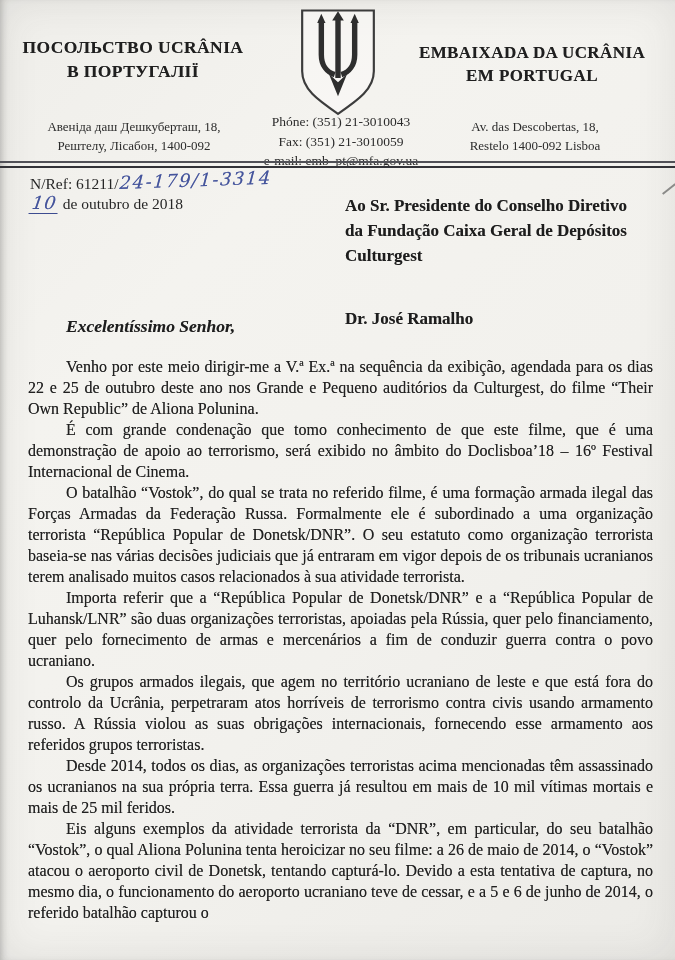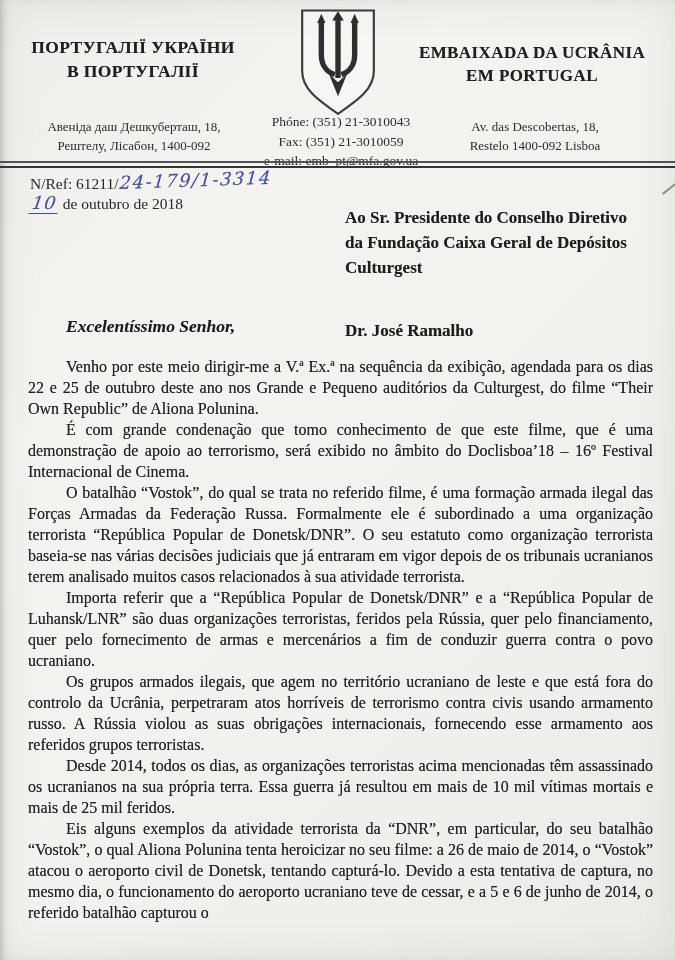--- a/index.html
+++ b/index.html
@@ -28,40 +28,40 @@
   .ref{position:absolute;left:30px;top:172px;font-size:15.5px;color:#262626;white-space:nowrap;}
   .hand{font-family:"DejaVu Serif",serif;font-style:italic;color:#44549c;
         text-shadow:0 0 .4px rgba(68,84,156,.5);}
   .ref-no{display:inline-block;font-size:18px;letter-spacing:1.5px;
           transform:rotate(-2deg) skewX(-6deg);transform-origin:left bottom;}
   .date-line{position:absolute;left:30px;top:192px;font-size:15.5px;white-space:nowrap;}
   .date-day{display:inline-block;font-size:18px;letter-spacing:1px;
             border-bottom:1.6px solid #3d4c90;padding:0 2px;transform:skewX(-8deg);}
   .date-rest{}
   
-  .recipient{position:absolute;left:345px;top:205px;width:320px;font-weight:bold;
+  .recipient{position:absolute;left:345px;top:193px;width:320px;font-weight:bold;
              font-size:17px;line-height:25px;color:#1d1d1d;text-shadow:0 0 .5px rgba(0,0,0,.4);}
   .recipient .name{margin-top:38px;}
   
   .salutation{position:absolute;left:66px;top:316px;font-weight:bold;font-style:italic;
               font-size:17.5px;color:#1d1d1d;text-shadow:0 0 .4px rgba(0,0,0,.4);text-align:center;}
   .body{position:absolute;left:28px;top:356px;width:625px;font-size:16px;line-height:21px;
         color:#212121;text-align:justify;text-shadow:0 0 .45px rgba(0,0,0,.5);}
   .body p{margin:0;text-indent:38px;}
   
   .scan-mark{position:absolute;right:-2px;top:188px;width:16px;border-top:2px solid #8a8a88;
              transform:rotate(-38deg);}
 </style>
 </head>
 <body>
 
 <div class="page">
 
   <div class="org org-uk">
-    <div>ПОРТУГАЛІЇ УКРАЇНИ</div>
+    <div>ПОСОЛЬСТВО UCRÂNIA</div>
     <div>В ПОРТУГАЛІЇ</div>
   </div>
 
   <div class="emblem">
     <svg viewBox="0 0 100 132" width="84" height="110" aria-hidden="true">
       <path d="M7 3 H93 V76 C93 97 75 110 50 127 C25 110 7 97 7 76 Z" fill="rgba(250,249,246,.6)" stroke="#3c3c3c" stroke-width="2.6"></path>
       <g stroke="#2e2e2e" stroke-width="6.5" fill="none">
         <path d="M50 12 V84"></path>
         <path d="M30 15 V56 C30 69 37 77 46 80"></path>
         <path d="M70 15 V56 C70 69 63 77 54 80"></path>
@@ -114,19 +114,19 @@
     <div>Culturgest</div>
     <div class="name">Dr. José Ramalho</div>
   </div>
 
   <div class="salutation">Excelentíssimo Senhor,</div>
 
   <div class="body">
     <p>Venho por este meio dirigir-me a V.ª Ex.ª na sequência da exibição, agendada para os dias 22 e 25 de outubro deste ano nos Grande e Pequeno auditórios da Culturgest, do filme “Their Own Republic” de Aliona Polunina.</p>
     <p>É com grande condenação que tomo conhecimento de que este filme, que é uma demonstração de apoio ao terrorismo, será exibido no âmbito do Doclisboa’18 – 16º Festival Internacional de Cinema.</p>
     <p>O batalhão “Vostok”, do qual se trata no referido filme, é uma formação armada ilegal das Forças Armadas da Federação Russa. Formalmente ele é subordinado a uma organização terrorista “República Popular de Donetsk/DNR”. O seu estatuto como organização terrorista baseia-se nas várias decisões judiciais que já entraram em vigor depois de os tribunais ucranianos terem analisado muitos casos relacionados à sua atividade terrorista.</p>
-    <p>Importa referir que a “República Popular de Donetsk/DNR” e a “República Popular de Luhansk/LNR” são duas organizações terroristas, feridos pela Rússia, quer pelo financiamento, quer pelo fornecimento de armas e mercenários a fim de conduzir guerra contra o povo ucraniano.</p>
+    <p>Importa referir que a “República Popular de Donetsk/DNR” e a “República Popular de Luhansk/LNR” são duas organizações terroristas, apoiadas pela Rússia, quer pelo financiamento, quer pelo fornecimento de armas e mercenários a fim de conduzir guerra contra o povo ucraniano.</p>
     <p>Os grupos armados ilegais, que agem no território ucraniano de leste e que está fora do controlo da Ucrânia, perpetraram atos horríveis de terrorismo contra civis usando armamento russo. A Rússia violou as suas obrigações internacionais, fornecendo esse armamento aos referidos grupos terroristas.</p>
     <p>Desde 2014, todos os dias, as organizações terroristas acima mencionadas têm assassinado os ucranianos na sua própria terra. Essa guerra já resultou em mais de 10 mil vítimas mortais e mais de 25 mil feridos.</p>
     <p>Eis alguns exemplos da atividade terrorista da “DNR”, em particular, do seu batalhão “Vostok”, o qual Aliona Polunina tenta heroicizar no seu filme: a 26 de maio de 2014, o “Vostok” atacou o aeroporto civil de Donetsk, tentando capturá-lo. Devido a esta tentativa de captura, no mesmo dia, o funcionamento do aeroporto ucraniano teve de cessar, e a 5 e 6 de junho de 2014, o referido batalhão capturou o</p>
   </div>
 
 </div>
 
 </body></html>

